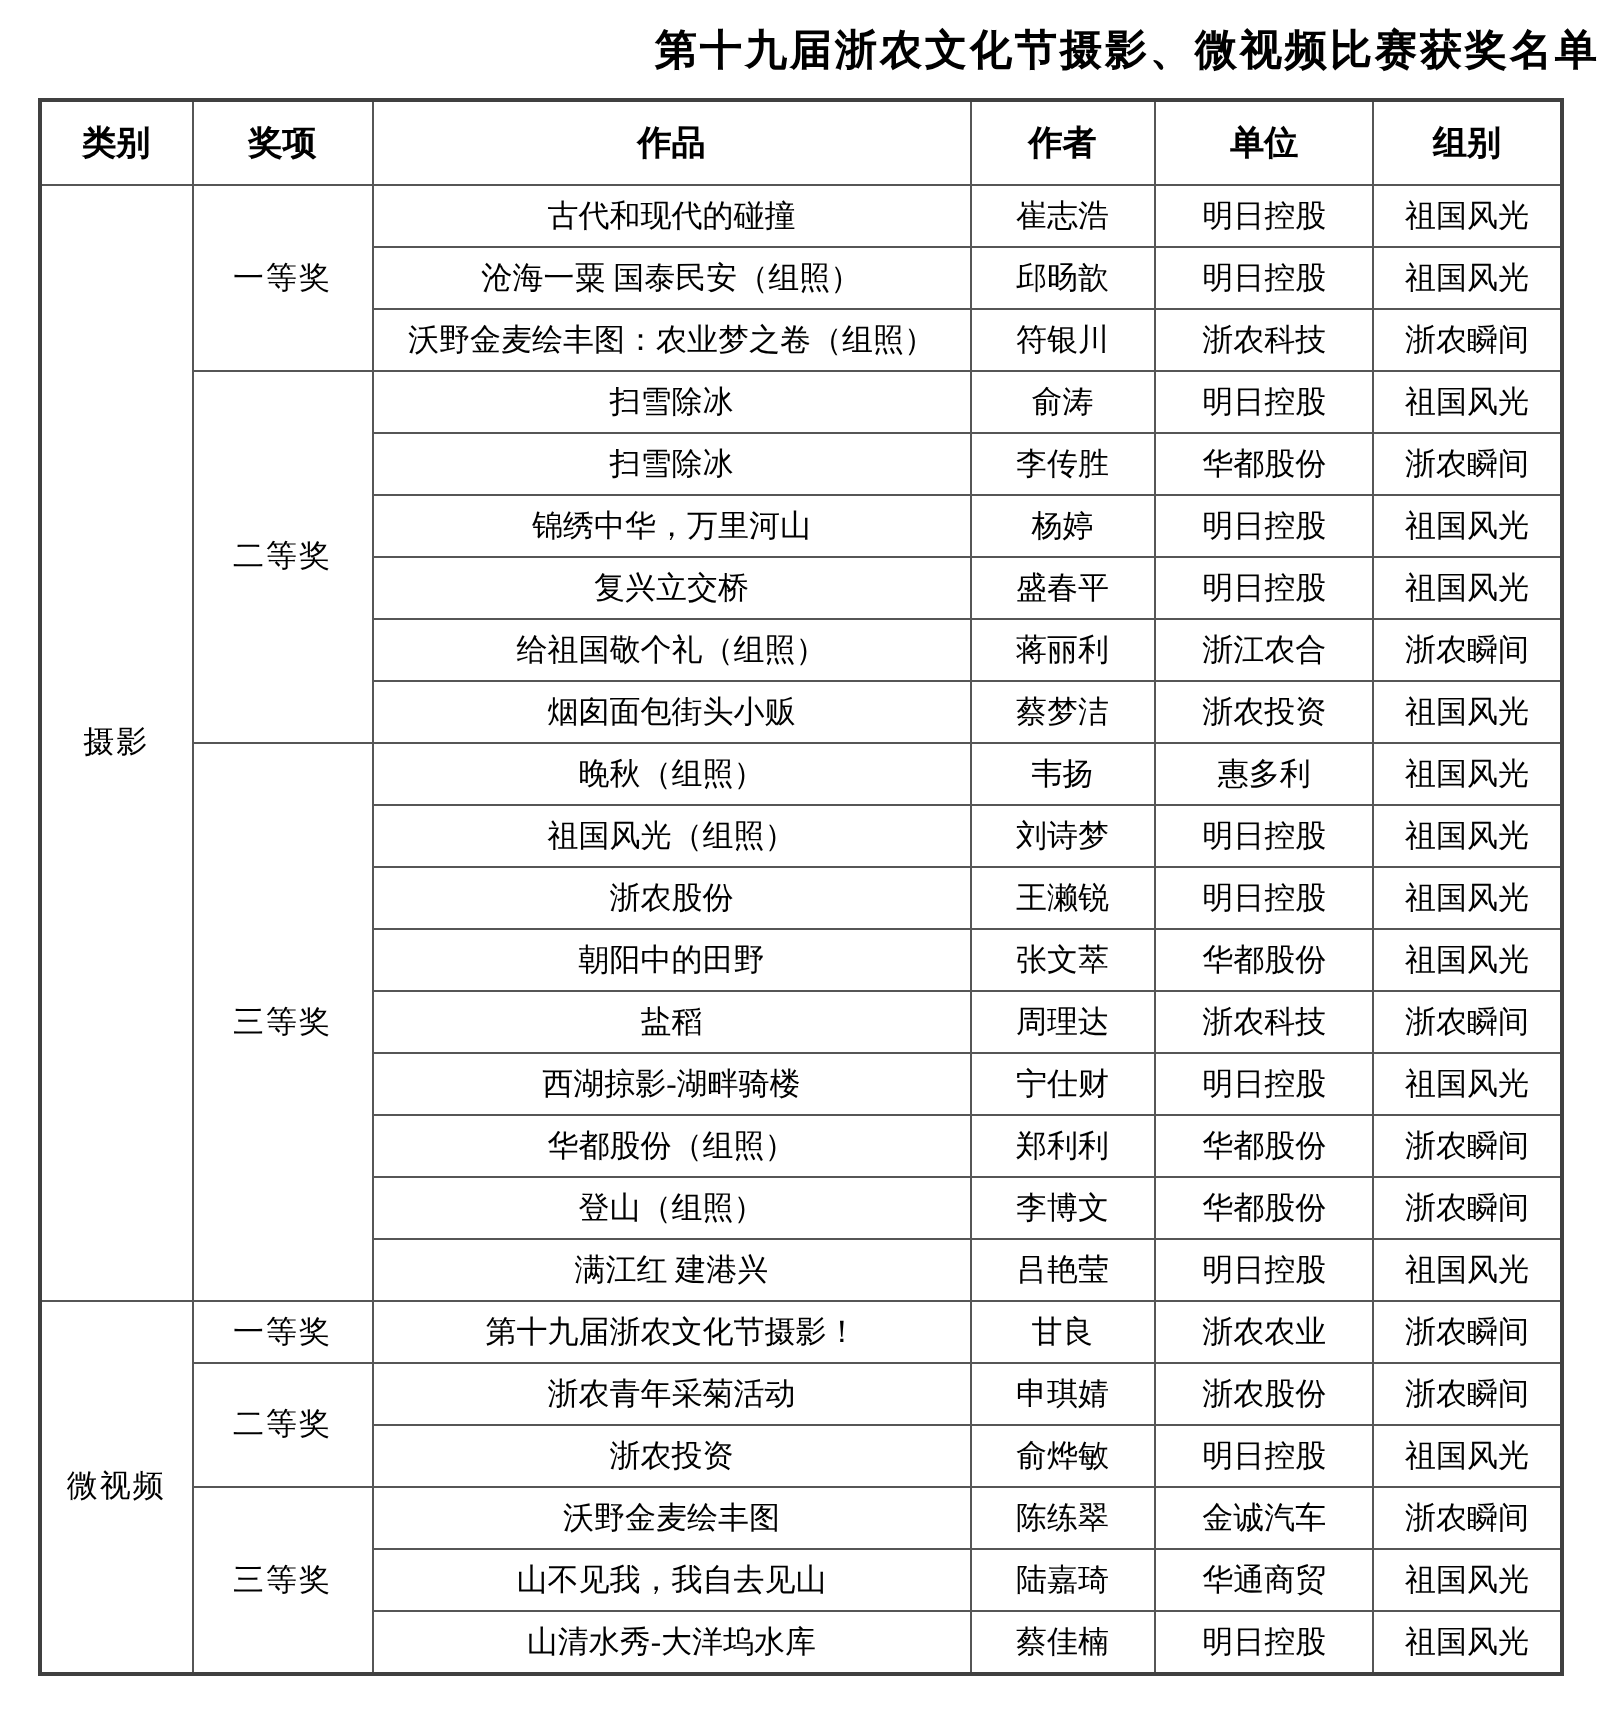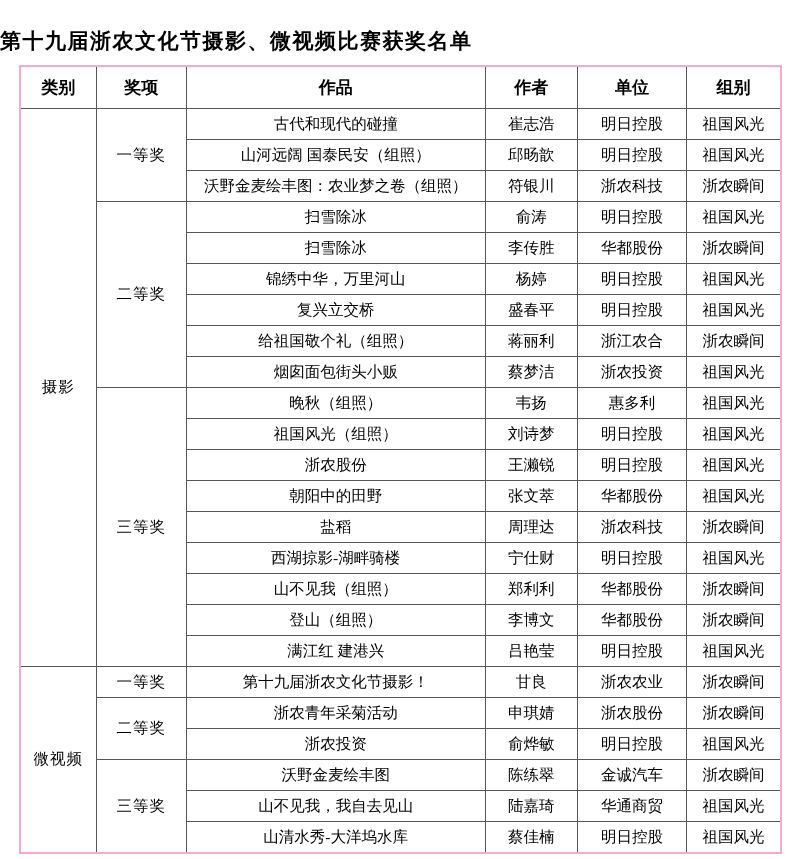--- a/index.html
+++ b/index.html
@@ -11,34 +11,34 @@
     font-family: "Liberation Serif", "DejaVu Serif", serif;
     color: #000000;
     overflow: hidden;
   }
   .page {
     width: 800px;
     height: 859px;
     position: relative;
   }
   .page-title {
-    text-align: left;
+    text-align: right;
     font-weight: bold;
     font-size: 21px;
     letter-spacing: 1.5px;
-    padding-top: 28px;
-    margin: 0 12px 11px 0;
+    padding-top: 12px;
+    margin: 0 0 11px 0;
     line-height: 26px;
   }
   table.award-table {
     border-collapse: collapse;
     table-layout: fixed;
     width: 763px;
     margin: 0 auto;
-    border: 2px solid #f9a8d4;
+    border: 2px solid #404040;
   }
   table.award-table th,
   table.award-table td {
     border: 1px solid #565656;
     text-align: center;
     vertical-align: middle;
     padding: 0 2px;
     overflow: hidden;
     white-space: nowrap;
   }
@@ -88,21 +88,21 @@
     <tbody>
         <tr>
           <td class="cell-category" rowspan="18">摄影</td>
           <td class="cell-award" rowspan="3">一等奖</td>
           <td class="cell-work">古代和现代的碰撞</td>
           <td class="cell-author">崔志浩</td>
           <td class="cell-unit">明日控股</td>
           <td class="cell-group">祖国风光</td>
         </tr>
         <tr>
-          <td class="cell-work">山河远阔 国泰民安（组照）</td>
+          <td class="cell-work">沧海一粟 国泰民安（组照）</td>
           <td class="cell-author">邱旸歆</td>
           <td class="cell-unit">明日控股</td>
           <td class="cell-group">祖国风光</td>
         </tr>
         <tr>
           <td class="cell-work">沃野金麦绘丰图：农业梦之卷（组照）</td>
           <td class="cell-author">符银川</td>
           <td class="cell-unit">浙农科技</td>
           <td class="cell-group">浙农瞬间</td>
         </tr>
@@ -174,21 +174,21 @@
           <td class="cell-unit">浙农科技</td>
           <td class="cell-group">浙农瞬间</td>
         </tr>
         <tr>
           <td class="cell-work">西湖掠影-湖畔骑楼</td>
           <td class="cell-author">宁仕财</td>
           <td class="cell-unit">明日控股</td>
           <td class="cell-group">祖国风光</td>
         </tr>
         <tr>
-          <td class="cell-work">山不见我（组照）</td>
+          <td class="cell-work">华都股份（组照）</td>
           <td class="cell-author">郑利利</td>
           <td class="cell-unit">华都股份</td>
           <td class="cell-group">浙农瞬间</td>
         </tr>
         <tr>
           <td class="cell-work">登山（组照）</td>
           <td class="cell-author">李博文</td>
           <td class="cell-unit">华都股份</td>
           <td class="cell-group">浙农瞬间</td>
         </tr>

